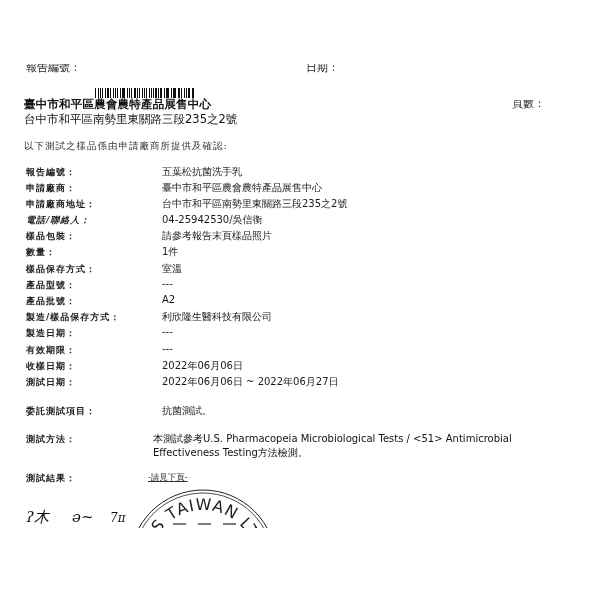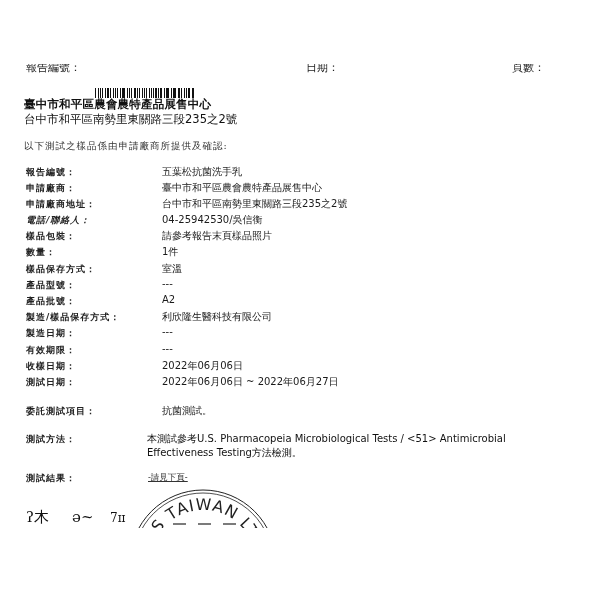--- a/index.html
+++ b/index.html
@@ -12,39 +12,39 @@
     .hdr { font-size: 11px; top: 64px; color: #222; }
     .clip-top { height: 9px; overflow: hidden; }
     .clip-top span { display: block; margin-top: -4px; }
     .barcode { position: absolute; left: 95px; top: 88px; width: 100px; height: 10px; display: flex; gap: 0; }
     .barcode i { display: block; height: 100%; background: #111; }
     .org { left: 24px; top: 97px; font-size: 11.5px; font-weight: bold; letter-spacing: 0.2px; }
     .addr { left: 24px; top: 112px; font-size: 11.5px; }
     .intro { left: 24px; top: 140px; font-size: 9.5px; font-family: "DejaVu Serif", serif; letter-spacing: 1px; color: #333; }
     .label { left: 26px; font-size: 9px; font-weight: bold; font-family: "DejaVu Serif", serif; letter-spacing: 1px; color: #222; }
     .value { left: 162px; font-size: 10px; color: #1a1a1a; }
-    .method { left: 147px; top: 432px; font-size: 10px; line-height: 14px; white-space: normal; width: 420px; }
+    .method { left: 153px; top: 432px; font-size: 10px; line-height: 14px; white-space: normal; width: 420px; }
     .pending { left: 148px; top: 472px; font-size: 8.5px; color: #333; font-family: "DejaVu Serif", serif; }
     .pending span { text-decoration: underline; }
     .stamp { position: absolute; left: 128px; top: 488px; width: 150px; height: 150px; }
-    .sig { position: absolute; top: 508px; font-size: 15px; font-family: "DejaVu Serif", serif; color: #111; }
+    .sig { position: absolute; top: 508px; font-size: 15px; font-family: "DejaVu Serif", serif; color: #111; font-style: italic; }
   </style>
 </head>
 <body>
 
 <div class="abs hdr clip-top" style="left:26px;">
   <span><span>報告編號：</span>&nbsp;&nbsp;</span>
 </div>
 <div class="abs hdr clip-top" style="left:306px;">
   <span>
       <span>日期：</span>
       <span>2022年06月27日</span>
     </span>
 </div>
-<div class="abs hdr clip-top" style="left:512px;">
+<div class="abs hdr clip-top" style="left:512px;margin-top:36px;">
   <span>
       <span>頁數：</span>
       <span>1 of 3</span>
     </span>
 </div>
 
 <div class="barcode" id="barcode">
     <i style="width: 2px; margin-right: 2px;"></i>
     <i style="width: 1px; margin-right: 1px;"></i>
     <i style="width: 1px; margin-right: 1px;"></i>

